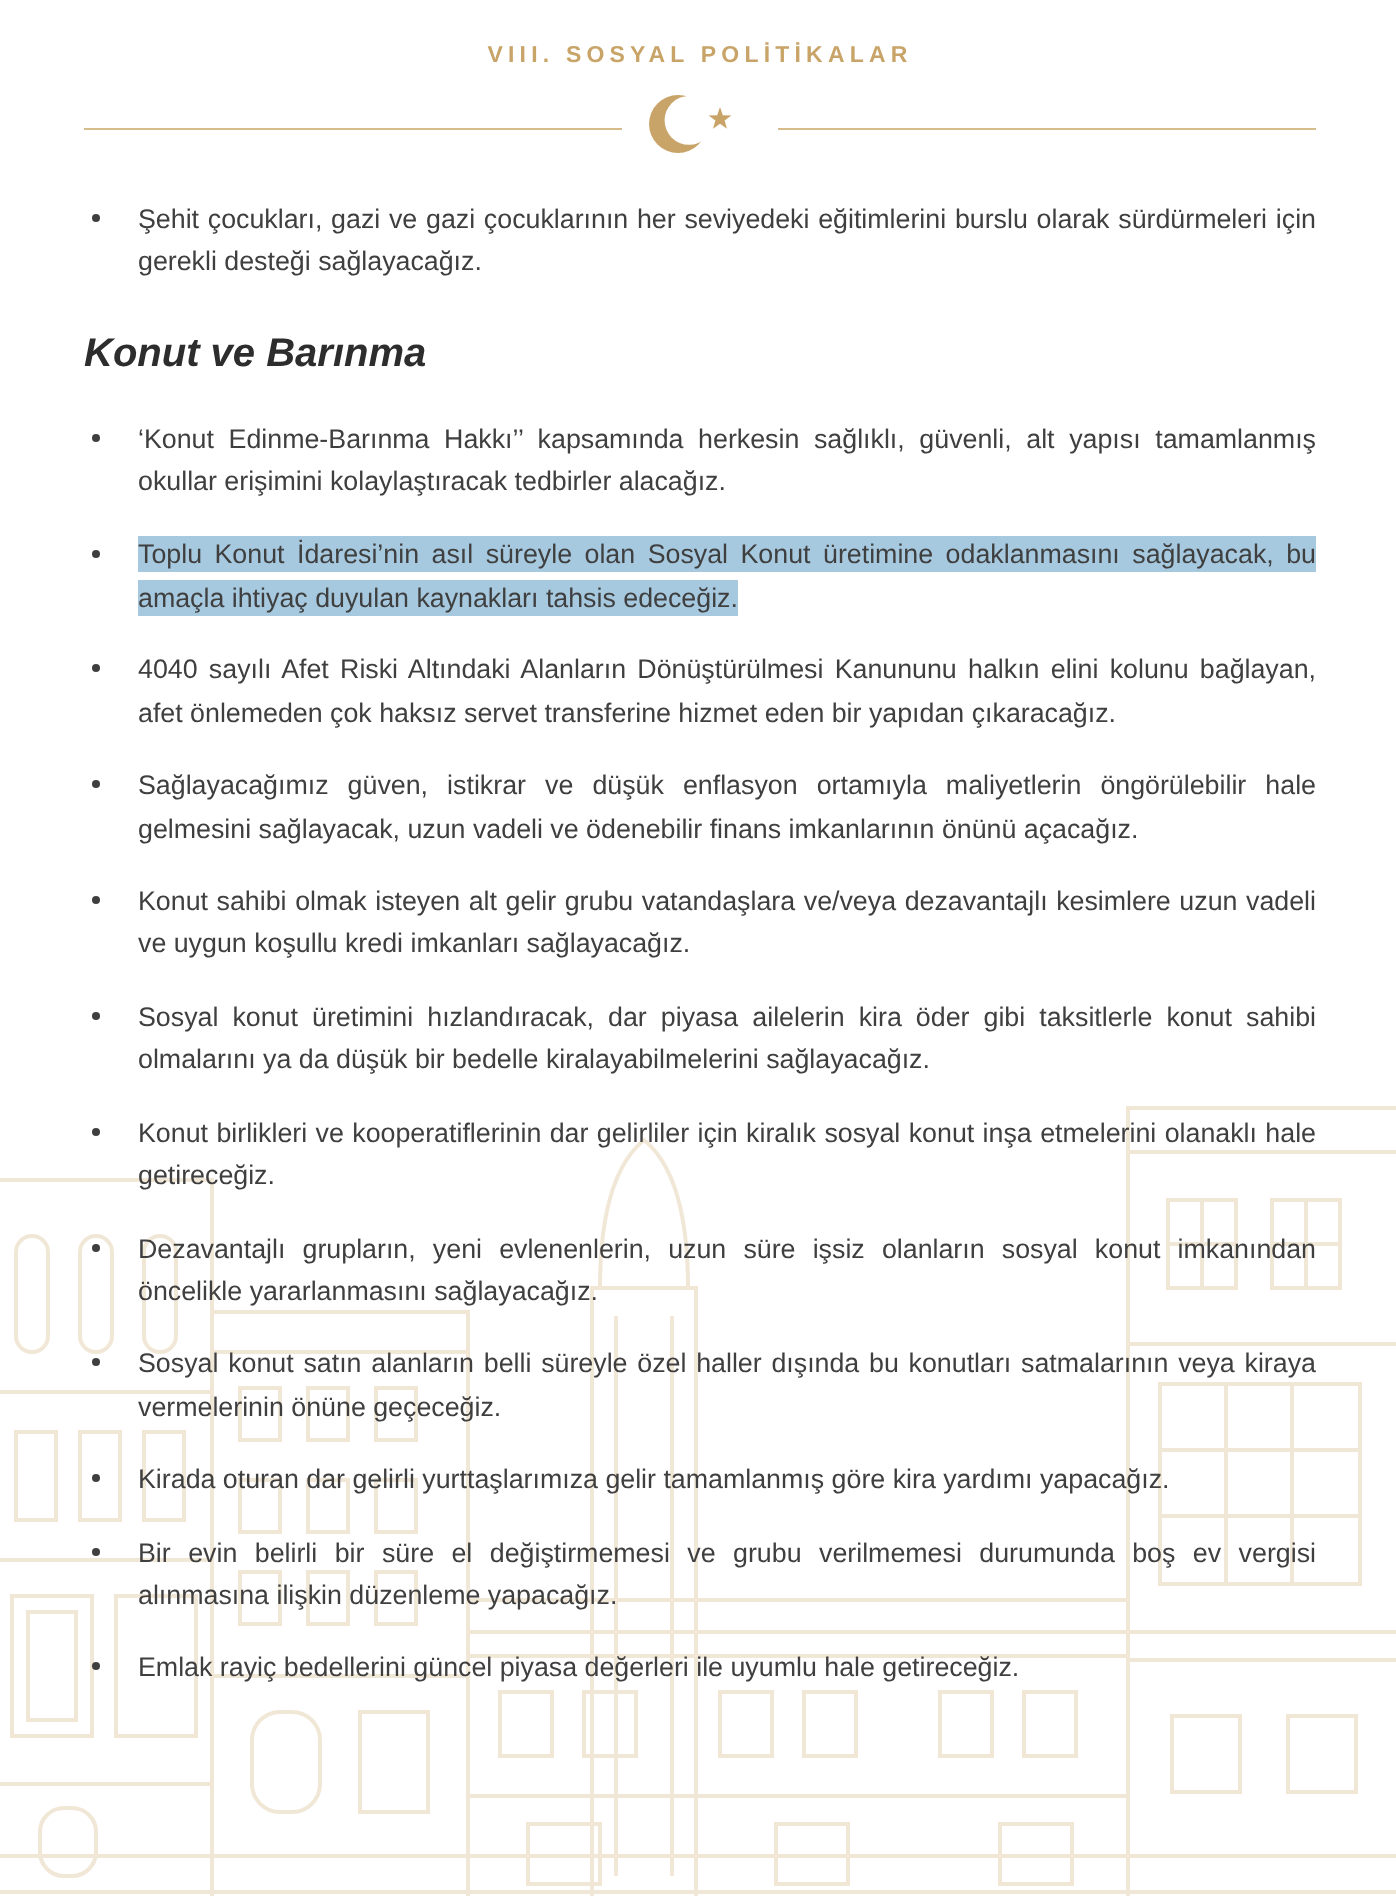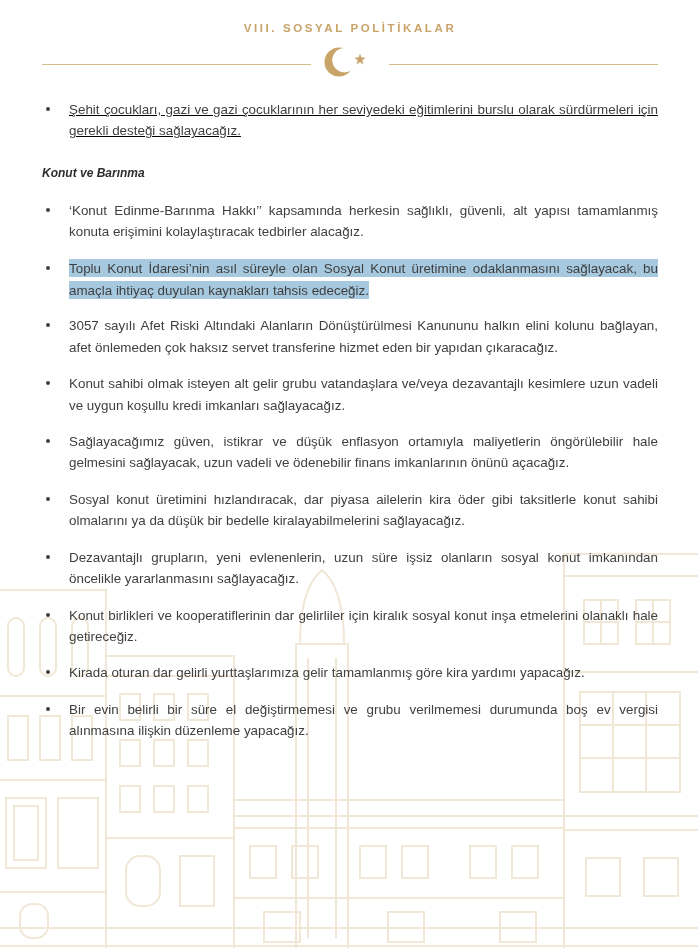--- a/index.html
+++ b/index.html
@@ -36,21 +36,21 @@
     color:var(--accent-gold);
   }
   .divider{
     display:flex;align-items:center;
     margin-top:12px;
     height:36px;
   }
   .rule{flex:1;height:1px;background:var(--rule-gold);}
   .crescent-wrap{flex:0 0 auto;margin:0 11px;}
   .bullets{list-style:none;margin:0;padding:0;}
-  .bullets.intro{margin-top:17px;text-decoration:underline;}
+  .bullets.intro{margin-top:17px;}
   .bullet{
     display:flex;
     margin-bottom:15px;
   }
   .dot{
     flex:0 0 auto;
     width:4px;height:4px;border-radius:50%;
     background:var(--body-text);
     margin:8px 19px 0 4px;
   }
@@ -61,21 +61,21 @@
     color:var(--body-text);
     text-align:justify;
   }
   .hl{
     background:var(--highlight-blue);
     padding:1.5px 0;
     box-decoration-break:clone;
     -webkit-box-decoration-break:clone;
   }
   .section-heading{
-    font-size:12px;
+    font-size:20px;
     font-weight:700;
     font-style:italic;
     color:var(--heading-text);
     margin:24px 0 20px 0;
   }
 </style>
 </head>
 <body>
 
 <div class="page">
@@ -176,54 +176,62 @@
         <span class="dot"></span>
         <span class="txt">Şehit çocukları, gazi ve gazi çocuklarının her seviyedeki eğitimlerini burslu olarak sürdürmeleri için gerekli desteği sağlayacağız.</span>
       </li>
     </ul>
 
     <h2 class="section-heading">Konut ve Barınma</h2>
 
     <ul class="bullets">
       <li class="bullet">
         <span class="dot"></span>
-        <span class="txt">‘Konut Edinme-Barınma Hakkı’’ kapsamında herkesin sağlıklı, güvenli, alt yapısı tamamlanmış konuta erişimini kolaylaştıracak tedbirler alacağız.</span>
+        <span class="txt">‘Konut Edinme-Barınma Hakkı’’ kapsamında herkesin sağlıklı, güvenli, alt yapısı tamamlanmış okullar erişimini kolaylaştıracak tedbirler alacağız.</span>
       </li>
       <li class="bullet">
         <span class="dot"></span>
         <span class="txt"><span class="hl">Toplu Konut İdaresi’nin asıl süreyle olan Sosyal Konut üretimine odaklanmasını sağlayacak, bu amaçla ihtiyaç duyulan kaynakları tahsis edeceğiz.</span></span>
       </li>
       <li class="bullet">
         <span class="dot"></span>
-        <span class="txt">3057 sayılı Afet Riski Altındaki Alanların Dönüştürülmesi Kanununu halkın elini kolunu bağlayan, afet önlemeden çok haksız servet transferine hizmet eden bir yapıdan çıkaracağız.</span>
+        <span class="txt">4040 sayılı Afet Riski Altındaki Alanların Dönüştürülmesi Kanununu halkın elini kolunu bağlayan, afet önlemeden çok haksız servet transferine hizmet eden bir yapıdan çıkaracağız.</span>
+      </li>
+      <li class="bullet">
+        <span class="dot"></span>
+        <span class="txt">Sağlayacağımız güven, istikrar ve düşük enflasyon ortamıyla maliyetlerin öngörülebilir hale gelmesini sağlayacak, uzun vadeli ve ödenebilir finans imkanlarının önünü açacağız.</span>
       </li>
       <li class="bullet">
         <span class="dot"></span>
         <span class="txt">Konut sahibi olmak isteyen alt gelir grubu vatandaşlara ve/veya dezavantajlı kesimlere uzun vadeli ve uygun koşullu kredi imkanları sağlayacağız.</span>
       </li>
       <li class="bullet">
         <span class="dot"></span>
-        <span class="txt">Sağlayacağımız güven, istikrar ve düşük enflasyon ortamıyla maliyetlerin öngörülebilir hale gelmesini sağlayacak, uzun vadeli ve ödenebilir finans imkanlarının önünü açacağız.</span>
-      </li>
-      <li class="bullet">
-        <span class="dot"></span>
         <span class="txt">Sosyal konut üretimini hızlandıracak, dar piyasa ailelerin kira öder gibi taksitlerle konut sahibi olmalarını ya da düşük bir bedelle kiralayabilmelerini sağlayacağız.</span>
       </li>
       <li class="bullet">
         <span class="dot"></span>
+        <span class="txt">Konut birlikleri ve kooperatiflerinin dar gelirliler için kiralık sosyal konut inşa etmelerini olanaklı hale getireceğiz.</span>
+      </li>
+      <li class="bullet">
+        <span class="dot"></span>
         <span class="txt">Dezavantajlı grupların, yeni evlenenlerin, uzun süre işsiz olanların sosyal konut imkanından öncelikle yararlanmasını sağlayacağız.</span>
       </li>
       <li class="bullet">
         <span class="dot"></span>
-        <span class="txt">Konut birlikleri ve kooperatiflerinin dar gelirliler için kiralık sosyal konut inşa etmelerini olanaklı hale getireceğiz.</span>
+        <span class="txt">Sosyal konut satın alanların belli süreyle özel haller dışında bu konutları satmalarının veya kiraya vermelerinin önüne geçeceğiz.</span>
       </li>
       <li class="bullet">
         <span class="dot"></span>
         <span class="txt">Kirada oturan dar gelirli yurttaşlarımıza gelir tamamlanmış göre kira yardımı yapacağız.</span>
       </li>
       <li class="bullet">
         <span class="dot"></span>
         <span class="txt">Bir evin belirli bir süre el değiştirmemesi ve grubu verilmemesi durumunda boş ev vergisi alınmasına ilişkin düzenleme yapacağız.</span>
+      </li>
+      <li class="bullet">
+        <span class="dot"></span>
+        <span class="txt">Emlak rayiç bedellerini güncel piyasa değerleri ile uyumlu hale getireceğiz.</span>
       </li>
     </ul>
 
   </div>
 </div>
 
 </body></html>

